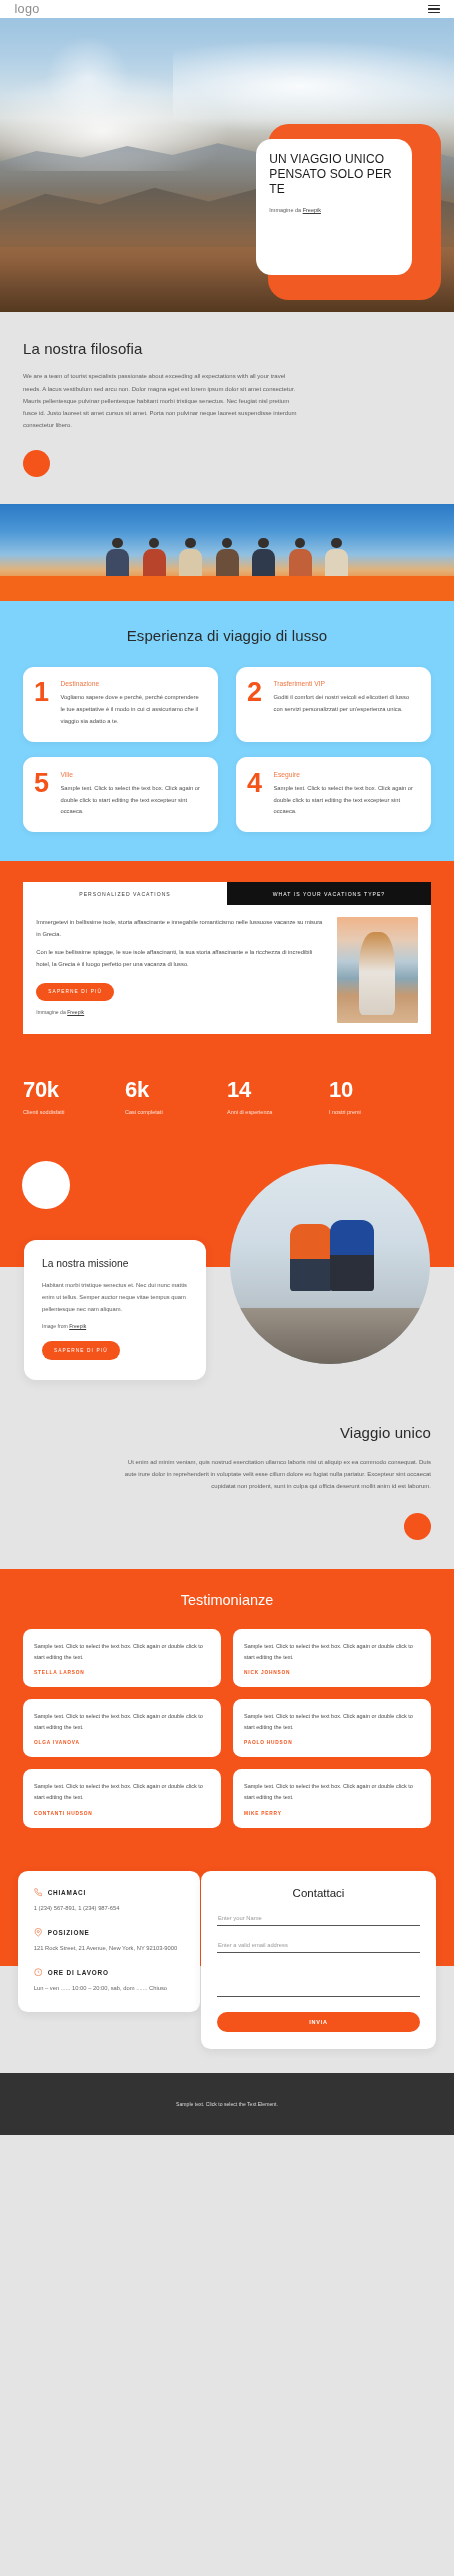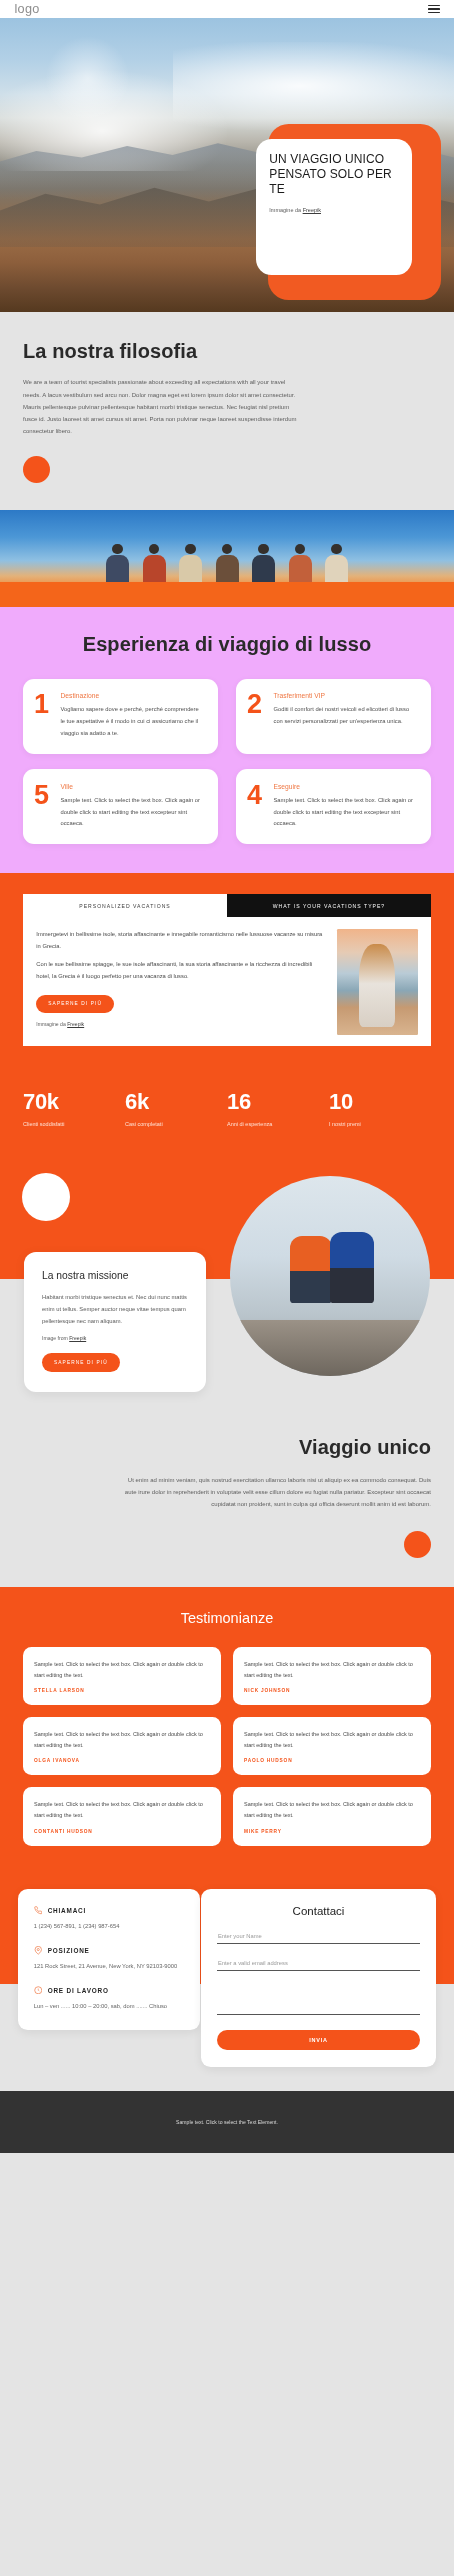--- a/index.html
+++ b/index.html
@@ -63,21 +63,21 @@
     position: relative; left: -12px; top: 15px; width: 156px; min-height: 136px;
     background: #ffffff; border-radius: 15.7px;
     padding: 13.3px 13.3px 11px 13.3px;
   }
   .hero-title {
     font-size: 12px; line-height: 1.22; color: #1c1c1c;
     font-weight: 400; letter-spacing: 0.1px; text-transform: uppercase;
   }
   .hero-credit { margin-top: 11px; font-size: 5.5px; color: #5d5d5d; }
   .hero-credit a { color: #3c3c3c; text-decoration: underline; }
-  .h2 { font-size: 20px; font-weight: 700; color: #2a2a2a; letter-spacing: 0.1px; }
+  .h2 { font-size: 15px; font-weight: 400; color: #2a2a2a; letter-spacing: 0.1px; }
   .body-txt { font-size: 6px; line-height: 2.05; color: #5e5e5e; }
 
   .philosophy { padding: 28px 23px 0 23px; background:#e4e4e4; }
   .philosophy .body-txt { margin-top: 13.3px; max-width: 274px; }
   .circle-btn {
     margin-top: 18px; width: 27px; height: 27px; border-radius: 50%;
     background: #f4531a; border: none; cursor: pointer;
   }
 
   
@@ -86,21 +86,21 @@
     position: absolute; inset: 0;
     background: linear-gradient(to bottom, #2c79c6 0%, #4c97d6 28%, #8fc0e2 52%, #e3b27a 68%, #f08a3c 80%, #f4651a 100%);
   }
   .band-ground { position: absolute; left:0; right:0; bottom:0; height: 25.4px; background:#f4651a; }
   .band-figs { position: absolute; left: 0; right: 0; bottom: 18px; height: 58px; display:flex; align-items:flex-end; justify-content:center; gap: 8.5px; }
   .fig { width: 28px; display:flex; flex-direction:column; align-items:center; }
   .fig .head { width: 10.3px; height: 10.3px; border-radius: 50%; background:#35302c; }
   .fig .body { width: 23px; height: 34px; border-radius: 8.5px 8.5px 2.4px 2.4px; margin-top: 1.2px; }
 
   
-  .exp { background: #f0abfc; padding: 25.4px 23px 29px 23px; }
+  .exp { background: #7dd3fc; padding: 25.4px 23px 29px 23px; }
   .exp h2 { text-align: center; }
   .cards { display: grid; grid-template-columns: 1fr 1fr; gap: 15.7px 18px; margin-top: 23px; }
   .card {
     background:#fff; border-radius: 11px; padding: 13.3px 13.3px 14.5px 11px;
     display:flex; gap: 8.5px; box-shadow: 0 1.2px 6px rgba(0,0,0,.05);
   }
   .card .num { font-size: 27px; line-height: .9; color:#f4531a; font-weight: 700; min-width: 18px; }
   .card .ctitle { font-size: 6.7px; color:#ef7743; margin-bottom: 5.5px; }
   .card .ctxt { font-size: 5.8px; line-height: 2.0; color:#4f4f4f; }
 
@@ -344,21 +344,21 @@
   <div class="stats">
     <div class="stat">
       <div class="v">70k</div>
       <div class="l">Clienti soddisfatti</div>
     </div>
     <div class="stat">
       <div class="v">6k</div>
       <div class="l">Casi completati</div>
     </div>
     <div class="stat">
-      <div class="v">16</div>
+      <div class="v">14</div>
       <div class="l">Anni di esperienza</div>
     </div>
     <div class="stat">
       <div class="v">10</div>
       <div class="l">I nostri premi</div>
     </div>
   </div>
 
   <div class="mission">
     <div class="mission-orange"></div>

